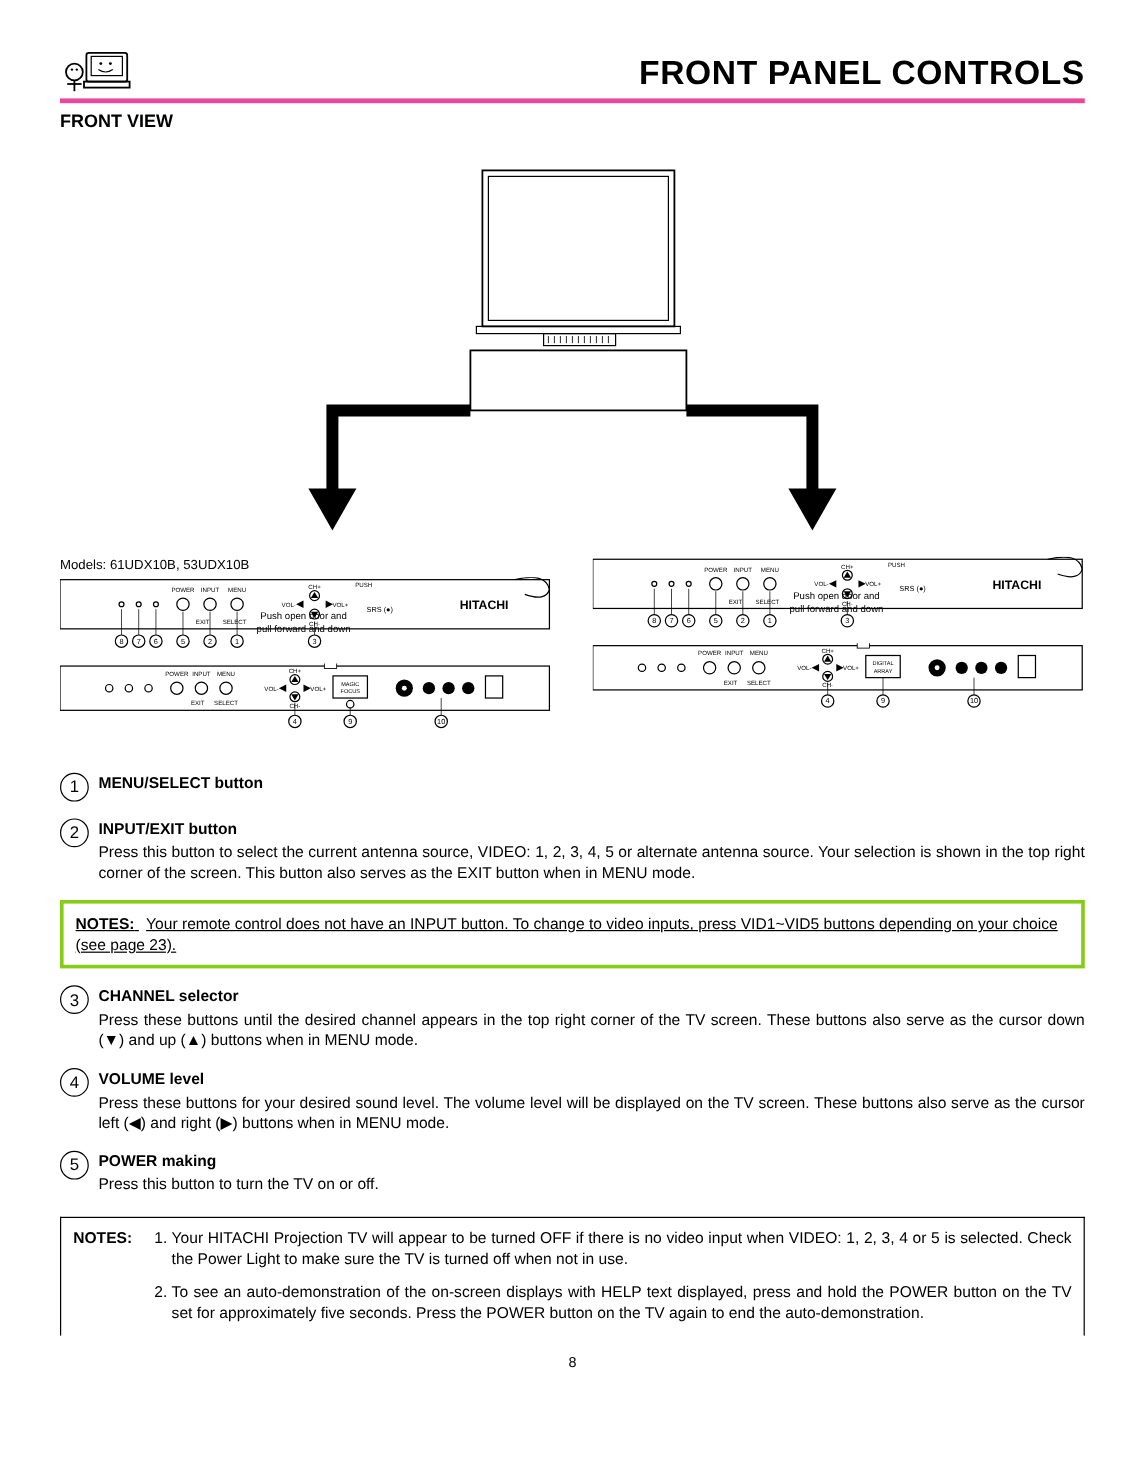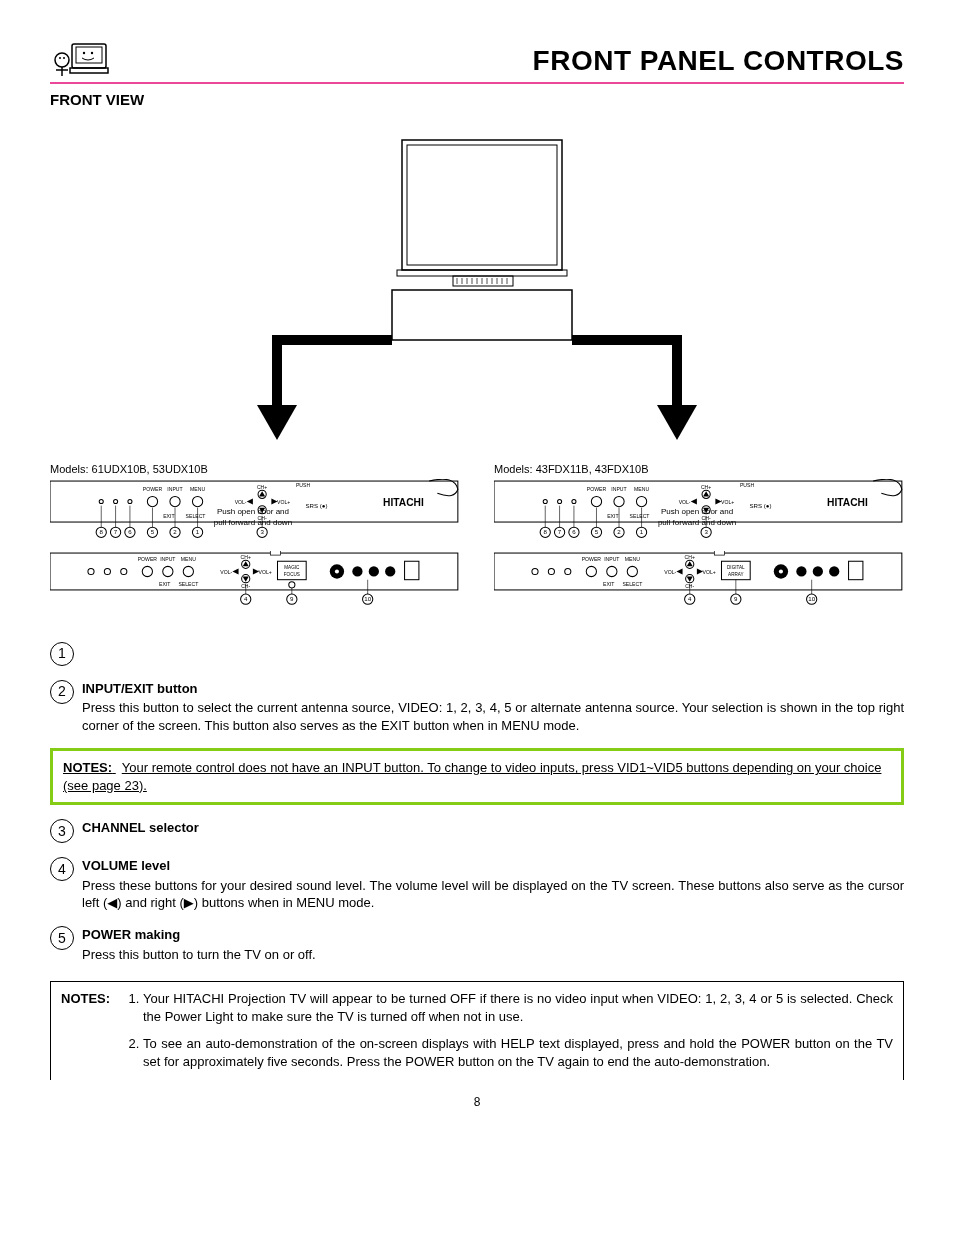--- a/index.html
+++ b/index.html
@@ -9,21 +9,21 @@
     margin: 0;
     padding: 40px 50px 30px 50px;
     width: 954px;
     box-sizing: border-box;
     line-height: 1.35;
   }
   .header {
     display: flex;
     justify-content: space-between;
     align-items: flex-end;
-    border-bottom: 2px solid #ec4899;
+    border-bottom: 4px solid #ec4899;
     padding-bottom: 2px;
     margin-bottom: 6px;
   }
   .logo {
     width: 60px;
     height: 40px;
   }
   .page-title {
     font-size: 28px;
     font-weight: bold;
@@ -262,21 +262,20 @@
           <text x="236" y="49">9</text>
           <line x1="236" y1="36" x2="236" y2="42" stroke="#000" stroke-width="0.6"></line>
         <circle cx="310" cy="47" r="5" fill="none" stroke="#000"></circle>
           <text x="310" y="49">10</text>
           <line x1="310" y1="28" x2="310" y2="42" stroke="#000" stroke-width="0.6"></line>
       </g>
     </svg>
   </div>
 
   <div class="panel-col">
-    <div class="model-label">Models:  43FDX11B, 43FDX10B</div>
     <svg class="panel-svg" viewBox="0 0 400 60">
       <rect x="0" y="2" width="398" height="40" fill="none" stroke="#000" stroke-width="1"></rect>
       <g font-size="5" text-anchor="middle" font-family="Arial">
         <text x="100" y="12">POWER</text>
           <text x="122" y="12">INPUT</text>
           <text x="144" y="12">MENU</text>
         <text x="116" y="38">EXIT</text>
           <text x="142" y="38">SELECT</text>
         <text x="186" y="24">VOL-</text>
           <text x="228" y="24">VOL+</text>
@@ -372,39 +371,41 @@
           <text x="310" y="49">10</text>
           <line x1="310" y1="28" x2="310" y2="42" stroke="#000" stroke-width="0.6"></line>
       </g>
     </svg>
   </div>
 </div>
 
 <div class="item">
   <div class="circ">1</div>
   <div class="item-body">
+    <div class="item-title">MENU/SELECT button</div>
   </div>
 </div>
 <div class="item">
   <div class="circ">2</div>
   <div class="item-body">
     <div class="item-title">INPUT/EXIT button</div>
     <div class="item-desc">Press this button to select the current antenna source, VIDEO: 1, 2, 3, 4, 5 or alternate antenna source.  Your selection is shown in the top right corner of the screen.  This button also serves as the EXIT button when in MENU mode.</div>
   </div>
 </div>
 
 <div class="notes-box">
   <span class="label">NOTES:</span>
   <span style="margin-left:6px;">Your remote control does not have an INPUT button.  To change to video inputs, press VID1~VID5 buttons depending on your choice (see page 23).</span>
 </div>
 
 <div class="item">
   <div class="circ">3</div>
   <div class="item-body">
     <div class="item-title">CHANNEL selector</div>
+    <div class="item-desc">Press these buttons until the desired channel appears in the top right corner of the TV screen.  These buttons also serve as the cursor down (▼) and up (▲) buttons when in MENU mode.</div>
   </div>
 </div>
 <div class="item">
   <div class="circ">4</div>
   <div class="item-body">
     <div class="item-title">VOLUME level</div>
     <div class="item-desc">Press these buttons for your desired sound level.  The volume level will be displayed on the TV screen.  These buttons also serve as the cursor left (◀) and right (▶) buttons when in MENU mode.</div>
   </div>
 </div>
 <div class="item">

